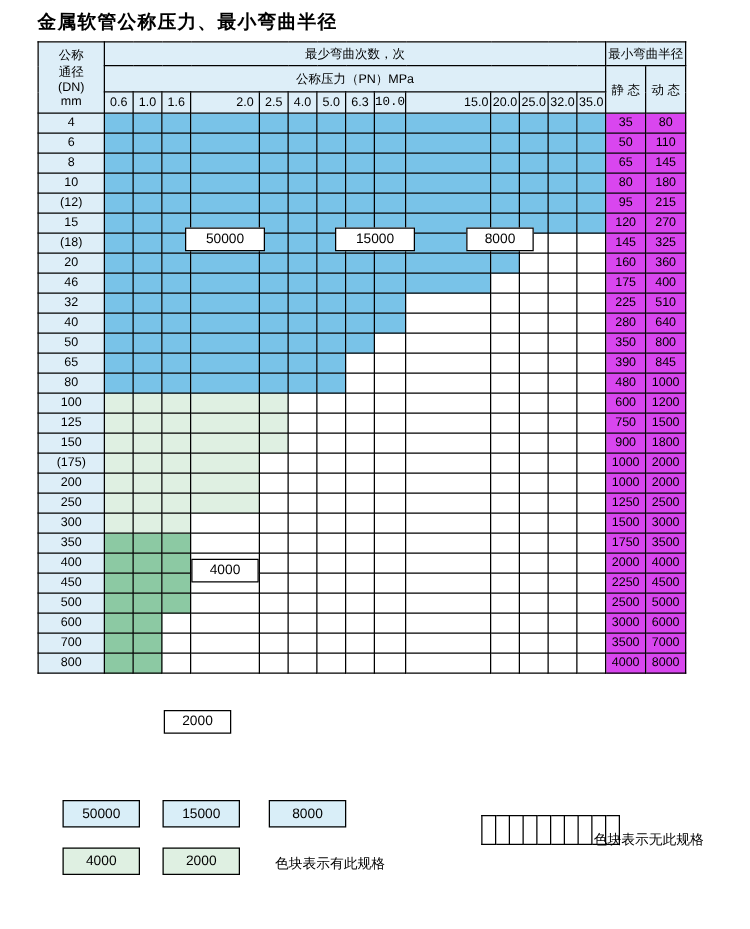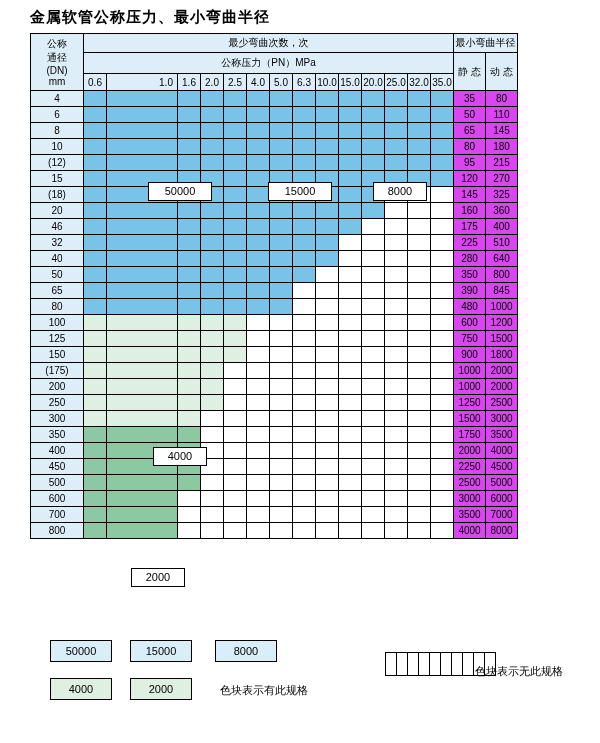--- a/index.html
+++ b/index.html
@@ -44,29 +44,29 @@
         <td class="hdrcell" colspan="14" style="height:18px">最少弯曲次数，次</td>
         <td class="hdrcell" colspan="2" style="height:18px">最小弯曲半径</td>
       </tr>
       <tr>
         <td class="hdrcell" colspan="14" style="height:20px">公称压力（PN）MPa</td>
         <td class="hdrcell radcol" rowspan="2">静 态</td>
         <td class="hdrcell radcol" rowspan="2">动 态</td>
       </tr>
       <tr id="pressureRow">
           <td class="hdrcell pcol" style="height: 16px;">0.6</td>
-          <td class="hdrcell pcol" style="height: 16px; padding-left: 48px;">1.0</td>
+          <td class="hdrcell pcol" style="height: 16px;">1.0</td>
           <td class="hdrcell pcol" style="height: 16px;">1.6</td>
-          <td class="hdrcell pcol" style="height: 16px;">2.0</td>
+          <td class="hdrcell pcol" style="height: 16px; padding-left: 32px;">2.0</td>
           <td class="hdrcell pcol" style="height: 16px;">2.5</td>
           <td class="hdrcell pcol" style="height: 16px;">4.0</td>
           <td class="hdrcell pcol" style="height: 16px;">5.0</td>
           <td class="hdrcell pcol" style="height: 16px;">6.3</td>
-          <td class="hdrcell pcol" style="height: 16px;">10.0</td>
-          <td class="hdrcell pcol" style="height: 16px;">15.0</td>
+          <td class="hdrcell pcol" style="height: 16px; font-family: Liberation Mono, monospace;">10.0</td>
+          <td class="hdrcell pcol" style="height: 16px; padding-left: 45px;">15.0</td>
           <td class="hdrcell pcol" style="height: 16px;">20.0</td>
           <td class="hdrcell pcol" style="height: 16px; text-align: center;">25.0</td>
           <td class="hdrcell pcol" style="height: 16px;">32.0</td>
           <td class="hdrcell pcol" style="height: 16px;">35.0</td>
         </tr>
     </thead>
     <tbody id="bodyRows">
         <tr>
           <td class="dncell">4</td>
           <td class="cell c-blue"></td>

